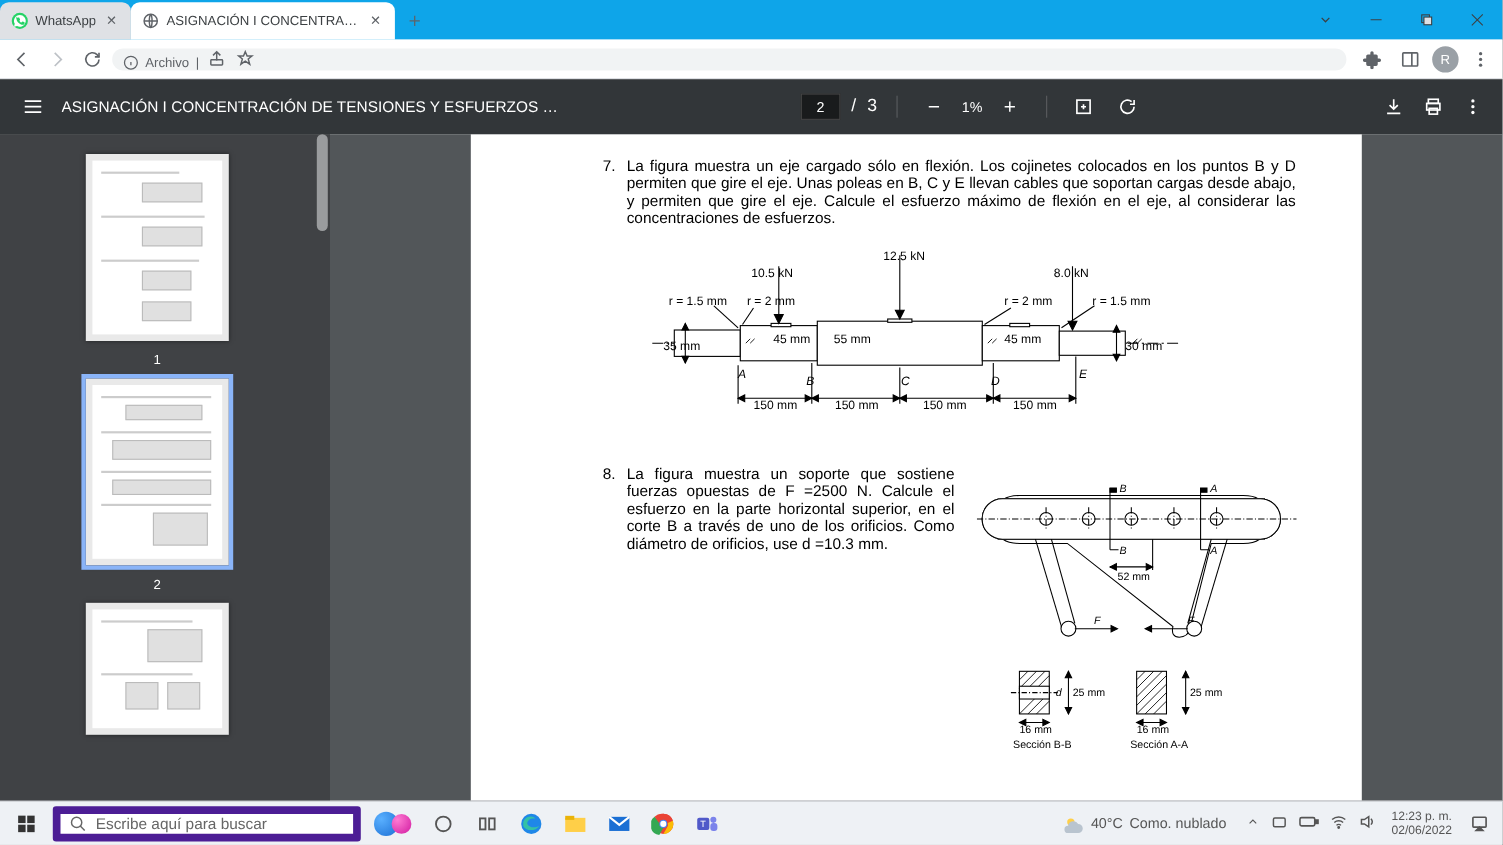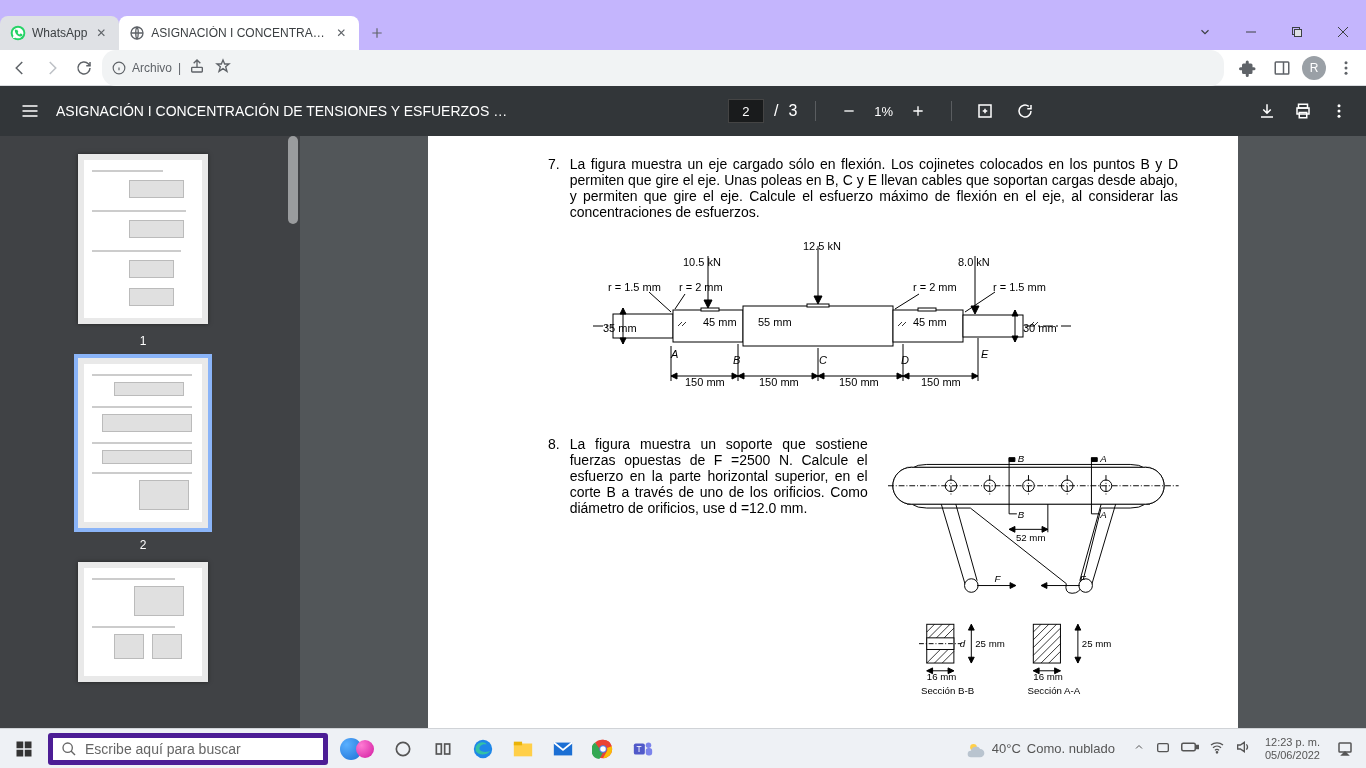--- a/index.html
+++ b/index.html
@@ -1,33 +1,33 @@
 <!DOCTYPE html>
 <html><head>
 <meta charset="utf-8">
 <style>
 *{margin:0;padding:0;box-sizing:border-box;font-family:"Segoe UI",Arial,sans-serif}
 body{width:1366px;height:768px;overflow:hidden;background:#fff;position:relative}
 
 
-.titlebar{height:50px;background:#c4b5fd;display:flex;align-items:flex-end}
+.titlebar{height:36px;background:#0ea5e9;display:flex;align-items:flex-end}
 .tab{height:34px;display:flex;align-items:center;padding:0 10px;font-size:12px;color:#3c4043;background:#dfe1e5;border-top-left-radius:8px;border-top-right-radius:8px;gap:6px;max-width:240px}
 .tab.active{background:#fff}
 .tab .fav{width:16px;height:16px;display:inline-flex;align-items:center;justify-content:center}
 .tab .title{white-space:nowrap;overflow:hidden;text-overflow:ellipsis;flex:1}
 .tab .close{width:16px;height:16px;display:inline-flex;align-items:center;justify-content:center;color:#5f6368}
 .newtab{width:28px;height:28px;display:flex;align-items:center;justify-content:center;color:#5f6368;margin-left:4px;margin-bottom:3px}
 .win-ctrls{margin-left:auto;display:flex}
 .win-btn{width:46px;height:36px;display:flex;align-items:center;justify-content:center;color:#3c4043}
 
 
 .ctoolbar{height:36px;background:#fff;border-bottom:1px solid #dadce0;display:flex;align-items:center;padding:0 6px;gap:4px}
 .nav-btn{width:28px;height:28px;display:flex;align-items:center;justify-content:center;color:#5f6368;border-radius:50%}
 .nav-btn.disabled{color:#bdc1c6}
-.omnibox{flex:1;height:36px;background:#f1f3f4;border-radius:14px;display:flex;align-items:center;padding:0 10px;gap:8px;font-size:13px;color:#3c4043}
+.omnibox{flex:1;height:20px;background:#f1f3f4;border-radius:14px;display:flex;align-items:flex-end;padding:0 10px;gap:8px;font-size:13px;color:#3c4043}
 .omni-info{display:flex;align-items:center;gap:6px;color:#5f6368;font-size:12px}
 .omni-url{flex:1;white-space:nowrap;overflow:hidden;text-overflow:ellipsis}
 .omni-right{display:flex;align-items:center;gap:10px;color:#5f6368}
 .ctoolbar-right{display:flex;align-items:center;gap:6px;padding-left:6px}
 .avatar{width:24px;height:24px;border-radius:50%;background:#9aa0a6;color:#fff;font-size:12px;display:flex;align-items:center;justify-content:center}
 
 
 .pdfbar{height:50px;background:#323639;color:#fff;display:flex;align-items:center;padding:0 12px;gap:8px}
 .pdfbar .menu{width:36px;height:36px;display:flex;align-items:center;justify-content:center}
 .pdfbar .doc-title{font-size:14px;white-space:nowrap;overflow:hidden;text-overflow:ellipsis;max-width:460px}
@@ -54,21 +54,21 @@
 
 .problem{display:flex;gap:10px;font-size:14px;margin-bottom:16px}
 .problem .pnum{width:22px;text-align:right}
 .problem .ptext{text-align:justify}
 
 .fig{display:block;margin:6px auto 12px auto}
 
 
 .taskbar{position:absolute;bottom:0;left:0;right:0;height:40px;background:#eef1f5;border-top:1px solid #d0d3d7;display:flex;align-items:center;padding:0 6px;gap:6px}
 .start{width:36px;height:36px;display:flex;align-items:center;justify-content:center}
-.search{height:32px;width:280px;background:#fff;border:5px solid #4c1d95;border-radius:3px;display:flex;align-items:center;padding:0 8px;gap:8px;color:#666;font-size:14px}
+.search{height:32px;width:280px;background:#fff;border:7px solid #4c1d95;border-radius:3px;display:flex;align-items:center;padding:0 8px;gap:8px;color:#666;font-size:14px}
 .tb-icons{display:flex;align-items:center;gap:14px;margin-left:10px}
 .tb-ico{width:26px;height:26px;display:flex;align-items:center;justify-content:center}
 .tb-spacer{flex:1}
 .weather{display:flex;align-items:center;gap:6px;color:#555;font-size:13px}
 .tray{display:flex;align-items:center;gap:10px;color:#555;font-size:12px;margin-left:12px}
 .clock{display:flex;flex-direction:column;align-items:flex-end;line-height:1.15;color:#555;font-size:11px;margin-left:8px;margin-right:4px}
 .notif{width:30px;height:30px;display:flex;align-items:center;justify-content:center;color:#555}
 
 
 .tc-line{position:absolute;background:#ccc;height:2px}
@@ -395,21 +395,21 @@
           <text x="102" y="150" stroke="none">150 mm</text>
           <text x="176" y="150" stroke="none">150 mm</text>
           <text x="256" y="150" stroke="none">150 mm</text>
           <text x="338" y="150" stroke="none">150 mm</text>
         </g>
       </svg>
 
       <div style="display:flex;gap:20px;margin-left:70px;margin-top:30px">
         <div class="problem" style="width:330px;margin:0">
           <div class="pnum">8.</div>
-          <div class="ptext">La figura muestra un soporte que sostiene fuerzas opuestas de F =2500 N. Calcule el esfuerzo en la parte horizontal superior, en el corte B a través de uno de los orificios. Como diámetro de orificios, use d =12.0 mm.</div>
+          <div class="ptext">La figura muestra un soporte que sostiene fuerzas opuestas de F =2500 N. Calcule el esfuerzo en la parte horizontal superior, en el corte B a través de uno de los orificios. Como diámetro de orificios, use d =10.3 mm.</div>
         </div>
 
         <svg class="fig" width="310" height="270" viewBox="0 0 310 270" style="margin:0">
           <g font-family="Times New Roman,serif" font-size="10" fill="#000" stroke="#000" stroke-width="1">
 
             <path d="M20 40 Q20 25 40 25 L250 25 Q270 25 270 40 L270 55 Q270 70 250 70 L220 70 L200 150 Q198 158 190 158 Q182 158 184 148 L85 70 L40 70 Q20 70 20 55 Z" fill="#fff"></path>
 
             <rect x="20" y="28" width="250" height="38" fill="#fff" stroke="#000"></rect>
 
             <circle cx="24" cy="47" r="19" fill="#fff"></circle>
@@ -610,21 +610,21 @@
     <span><svg width="16" height="16" viewBox="0 0 24 24" fill="none" stroke="#555" stroke-width="2">
           <path d="M3 9a14 14 0 0 1 18 0M6 13a9 9 0 0 1 12 0M9 17a4 4 0 0 1 6 0"></path>
           <circle cx="12" cy="20" r="1" fill="#555"></circle>
         </svg></span>
     <span><svg width="16" height="16" viewBox="0 0 24 24" fill="none" stroke="#555" stroke-width="2">
           <path d="M4 9v6h4l6 4V5l-6 4H4zM17 8a6 6 0 0 1 0 8"></path>
         </svg></span>
   </div>
   <div class="clock">
     <span>12:23 p. m.</span>
-    <span>05/06/2022</span>
+    <span>02/06/2022</span>
   </div>
   <div class="notif">
       <svg width="18" height="18" viewBox="0 0 24 24" fill="none" stroke="#555" stroke-width="2">
         <rect x="4" y="4" width="16" height="12" rx="1"></rect>
         <path d="M8 20h8l-4-4z" fill="#555"></path>
       </svg>
     </div>
 </div>
 
 </body></html>

